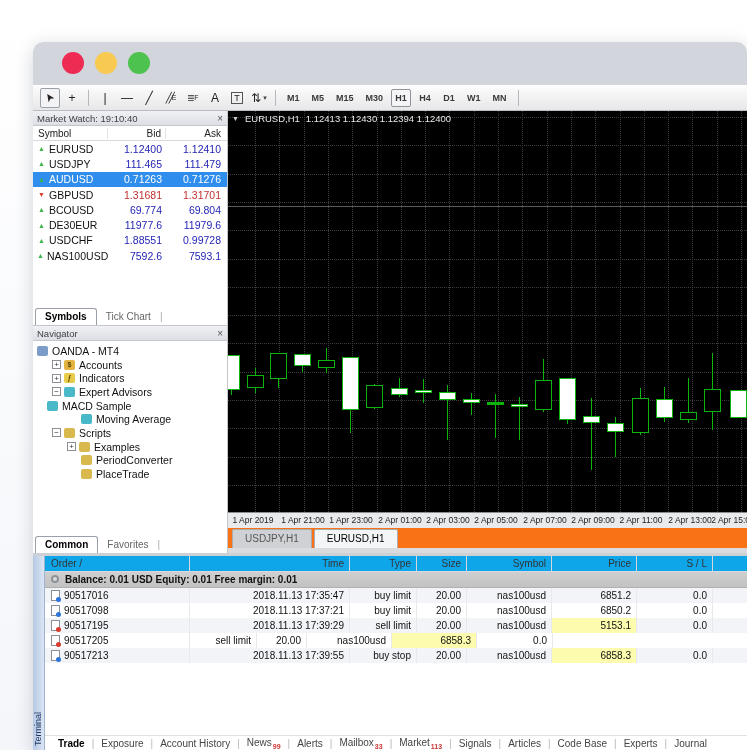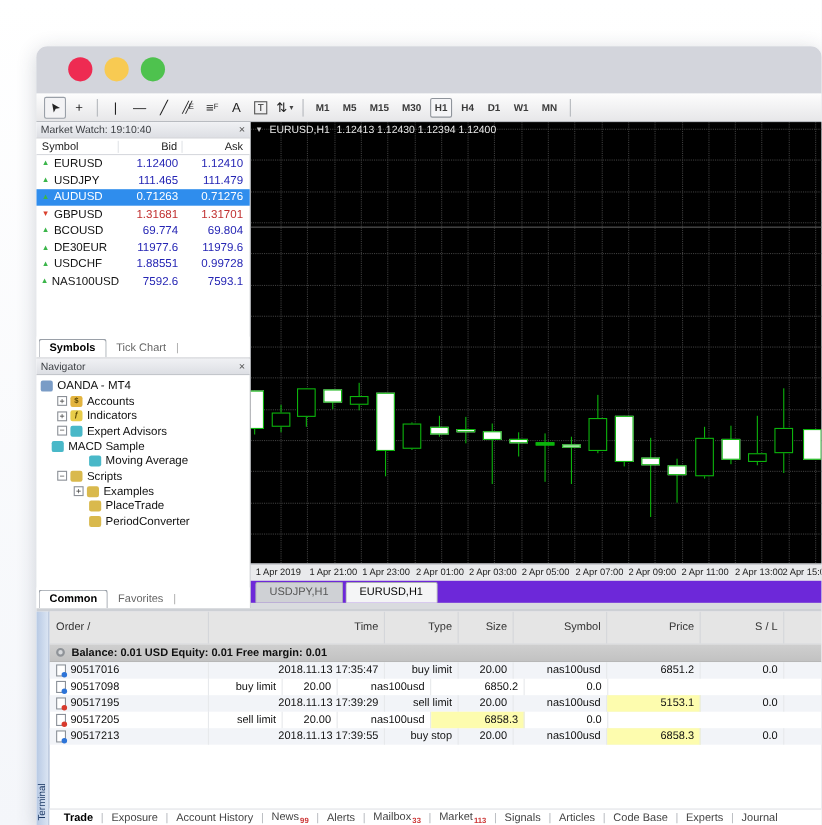--- a/index.html
+++ b/index.html
@@ -86,34 +86,34 @@
   .candle { position:absolute; border:1px solid #0cb40c; }
   .chart-title { position:absolute; left:4px; top:2px; font-size:9.5px;
     color:#e8e8e8; display:flex; gap:6px; align-items:center; z-index:5; }
   .chart-title .dd { font-size:7px; color:#cfcfcf; }
   .axis { position:absolute; left:0; top:401px; width:519px; height:16px;
     background:#e9eaec; border-top:1px solid #8a8d92; overflow:hidden; }
   .axis-label { position:absolute; top:2px; transform:translateX(-50%);
     font-size:8.5px; color:#222; white-space:nowrap; }
   .charttabs { position:absolute; left:0; top:417px; width:519px; height:20px;
     display:flex; align-items:flex-end; padding-left:4px; font-size:10px; color:#555;
-    background:#6d28d9; }
+    background:#f97316; }
   .charttabs .tab { padding:3px 12px 4px 12px; background:#cfd1d5;
     border:1px solid #a9acb1; border-bottom:none; border-radius:2px 2px 0 0; margin-right:2px; }
   .charttabs .tab.active { background:#f4f5f6; color:#000; }
 
   .terminal { position:absolute; left:0; top:511px; right:0; bottom:0;
     background:#ffffff; border-top:3px solid #cdd0d5; }
   .term-strip { position:absolute; left:0; top:0; width:12px; bottom:0;
     background:linear-gradient(90deg,#b7c9e4,#dbe5f3); border-right:1px solid #9fb2cf; }
   .term-strip .vlabel { position:absolute; bottom:4px; left:0; width:12px;
     writing-mode:vertical-rl; transform:rotate(180deg); font-size:9px; color:#1d3a66; }
   .term-body { position:absolute; left:12px; right:0; top:0; bottom:15px; overflow:hidden; }
-  .t-head { display:flex; height:30px; align-items:center; font-size:10px; color:#333;
-    background:#e5e5e5; border-bottom:1px solid #d8dadd; }
+  .t-head { display:flex; height:16px; align-items:center; font-size:10px; color:#333;
+    background:#0ea5e9; border-bottom:1px solid #d8dadd; }
   .t-head .cell { border-right:1px solid #d4d6da; height:100%; display:flex; align-items:center; }
   .t-row { display:flex; height:15.2px; align-items:center; font-size:10px; color:#111; }
   .t-row .cell { height:100%; display:flex; align-items:center; border-right:1px solid #e7e9ec; }
   .c-order { width:145px; padding-left:6px; gap:4px; }
   .c-time { width:160px; justify-content:flex-end; padding-right:5px; }
   .c-type { width:67px; justify-content:flex-end; padding-right:5px; }
   .c-size { width:50px; justify-content:flex-end; padding-right:5px; }
   .c-symbol { width:85px; justify-content:flex-end; padding-right:5px; }
   .c-price { width:85px; justify-content:flex-end; padding-right:5px; }
   .c-sl { width:76px; justify-content:flex-end; padding-right:5px; }
@@ -324,26 +324,26 @@
             <span>Scripts</span>
           </div>
           <div class="tree-item" style="padding-left: 34px;">
             <span class="expander">+</span>
             <span class="tree-ico" style="background: rgb(217, 185, 77);"></span>
             <span>Examples</span>
           </div>
           <div class="tree-item" style="padding-left: 34px;">
             <span style="width: 14px;"></span>
             <span class="tree-ico" style="background: rgb(217, 185, 77);"></span>
-            <span>PlaceTrade</span>
+            <span>PeriodConverter</span>
           </div>
           <div class="tree-item" style="padding-left: 34px;">
             <span style="width: 14px;"></span>
             <span class="tree-ico" style="background: rgb(217, 185, 77);"></span>
-            <span>PeriodConverter</span>
+            <span>PlaceTrade</span>
           </div>
         </div>
       <div class="tabsrow" id="nav-tabs">
           <span class="tab active">Common</span>
           <span class="tab">Favorites</span>
           <span class="div">|</span>
         </div>
     </div>
 
     <div class="chartwin">
@@ -484,20 +484,21 @@
               <span class="cell c-symbol">nas100usd</span>
               <span class="cell c-price">6851.2</span>
               <span class="cell c-sl">0.0</span>
               <span class="cell c-rest"></span>
             </div>
             <div class="t-row">
               <span class="cell c-order">
                 <span class="doc-ico buy"></span>
                 <span>90517098</span>
               </span>
+              <span class="cell c-time">2018.11.13 17:37:21</span>
               <span class="cell c-type">buy limit</span>
               <span class="cell c-size">20.00</span>
               <span class="cell c-symbol">nas100usd</span>
               <span class="cell c-price">6850.2</span>
               <span class="cell c-sl">0.0</span>
               <span class="cell c-rest"></span>
             </div>
             <div class="t-row">
               <span class="cell c-order">
                 <span class="doc-ico sell"></span>

